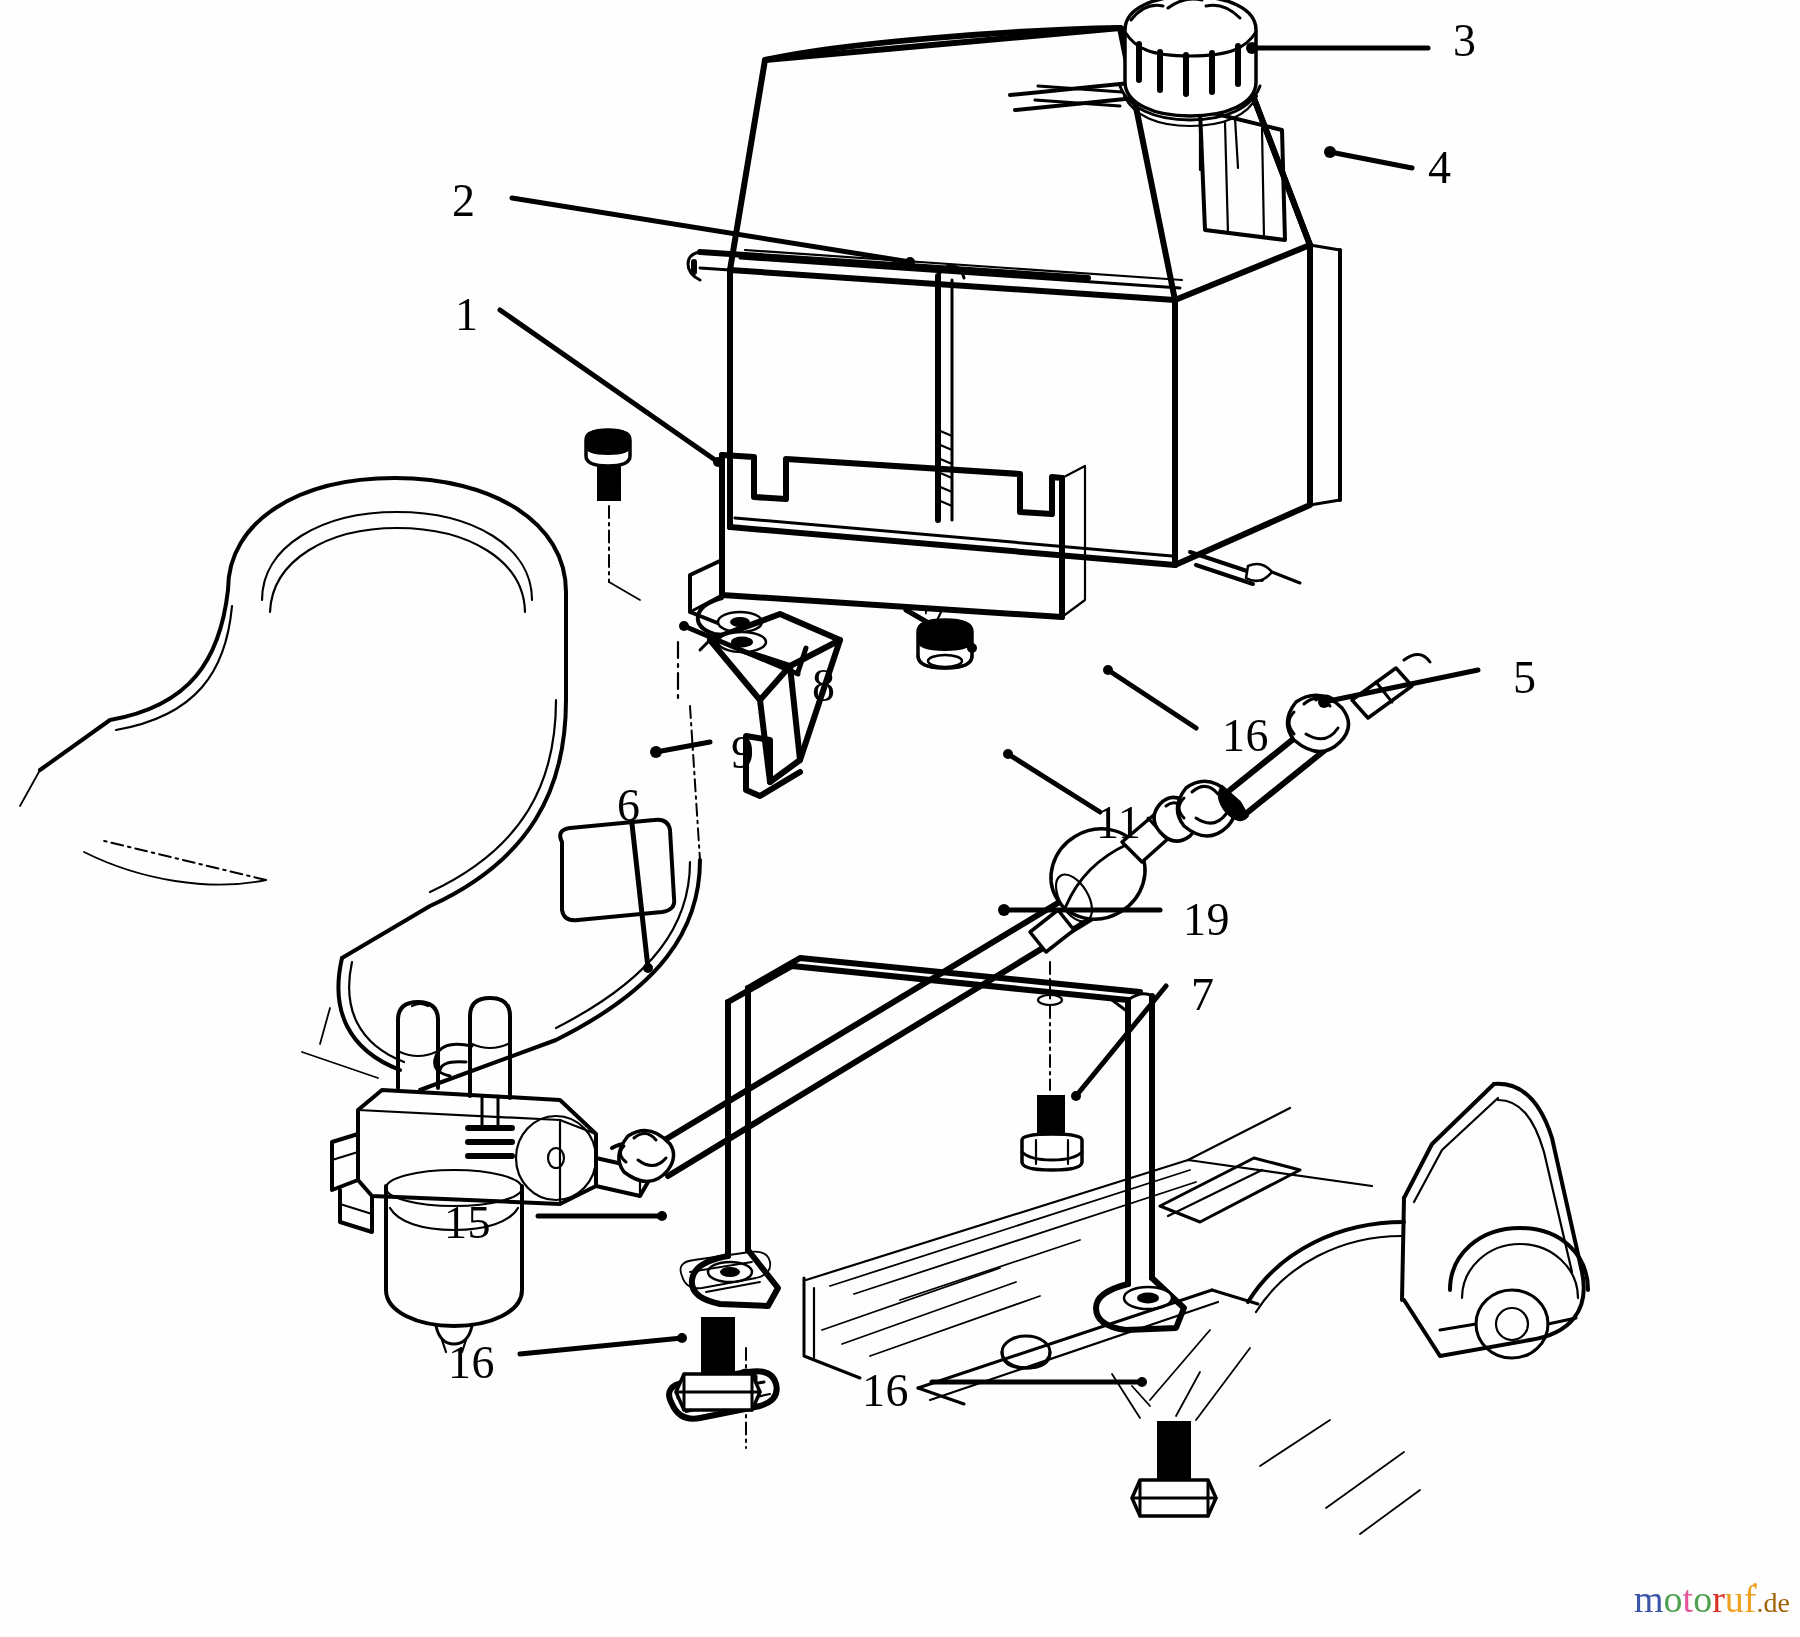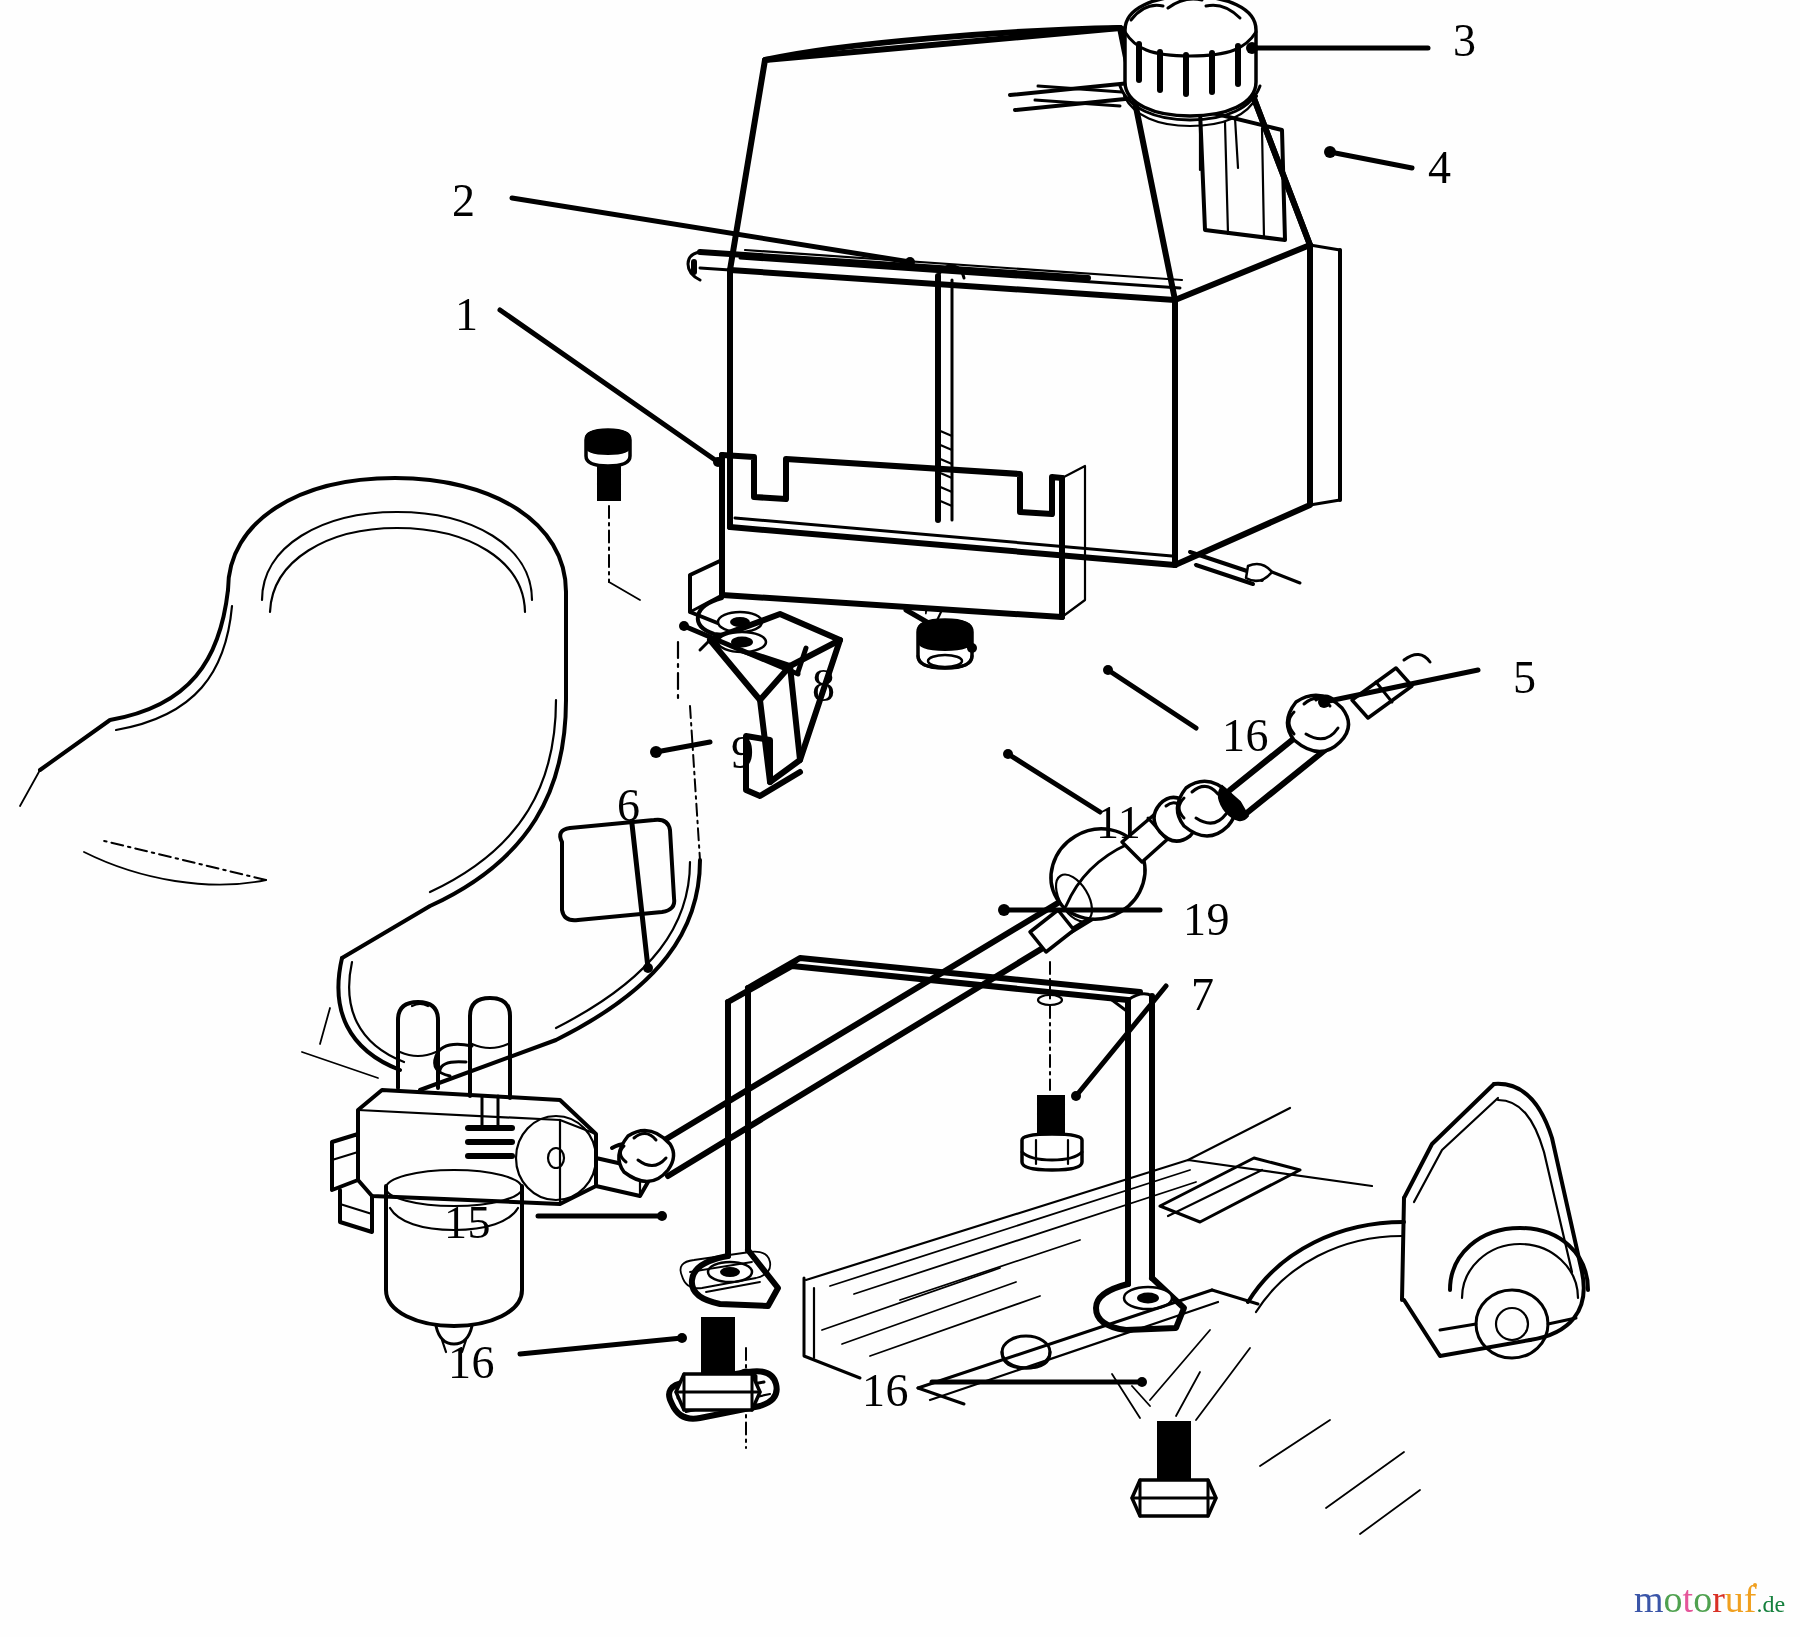--- a/index.html
+++ b/index.html
@@ -33,21 +33,21 @@
     white-space:nowrap;
     line-height:1;
   }
   #watermark span{display:inline-block;}
   .wm-dot{
     position:absolute;
     width:4px;height:4px;border-radius:50%;
     background:#f0a020;
     left:119px; top:3px;
   }
-  #watermark .suffix{font-size:24px;color:#15803d;}
+  #watermark .suffix{font-size:28px;color:#a16207;}
 </style>
 </head>
 <body>
 
 <div id="stage">
 
   <svg id="diagram" viewBox="0 0 1800 1637">
     <defs>
       <style>
         .ln{fill:none;stroke:#000;stroke-width:4;stroke-linecap:round;stroke-linejoin:round;}

